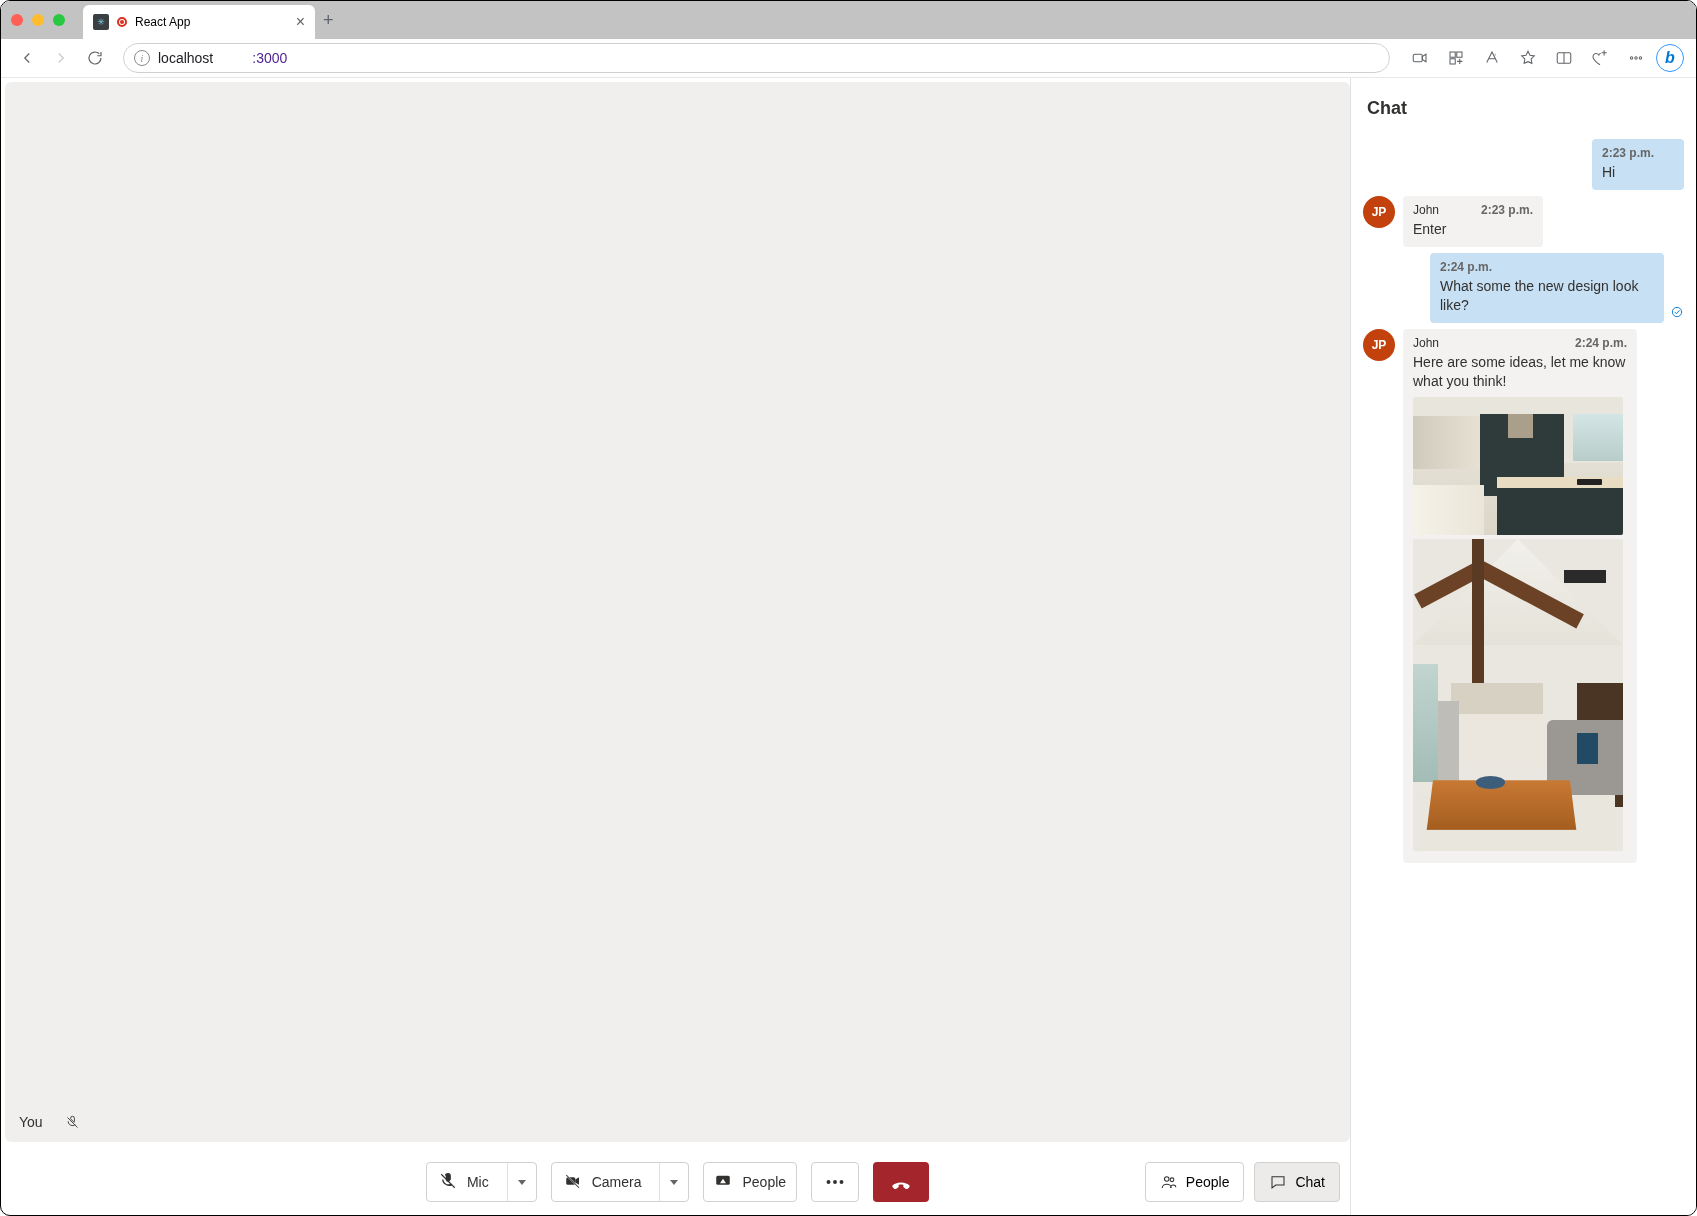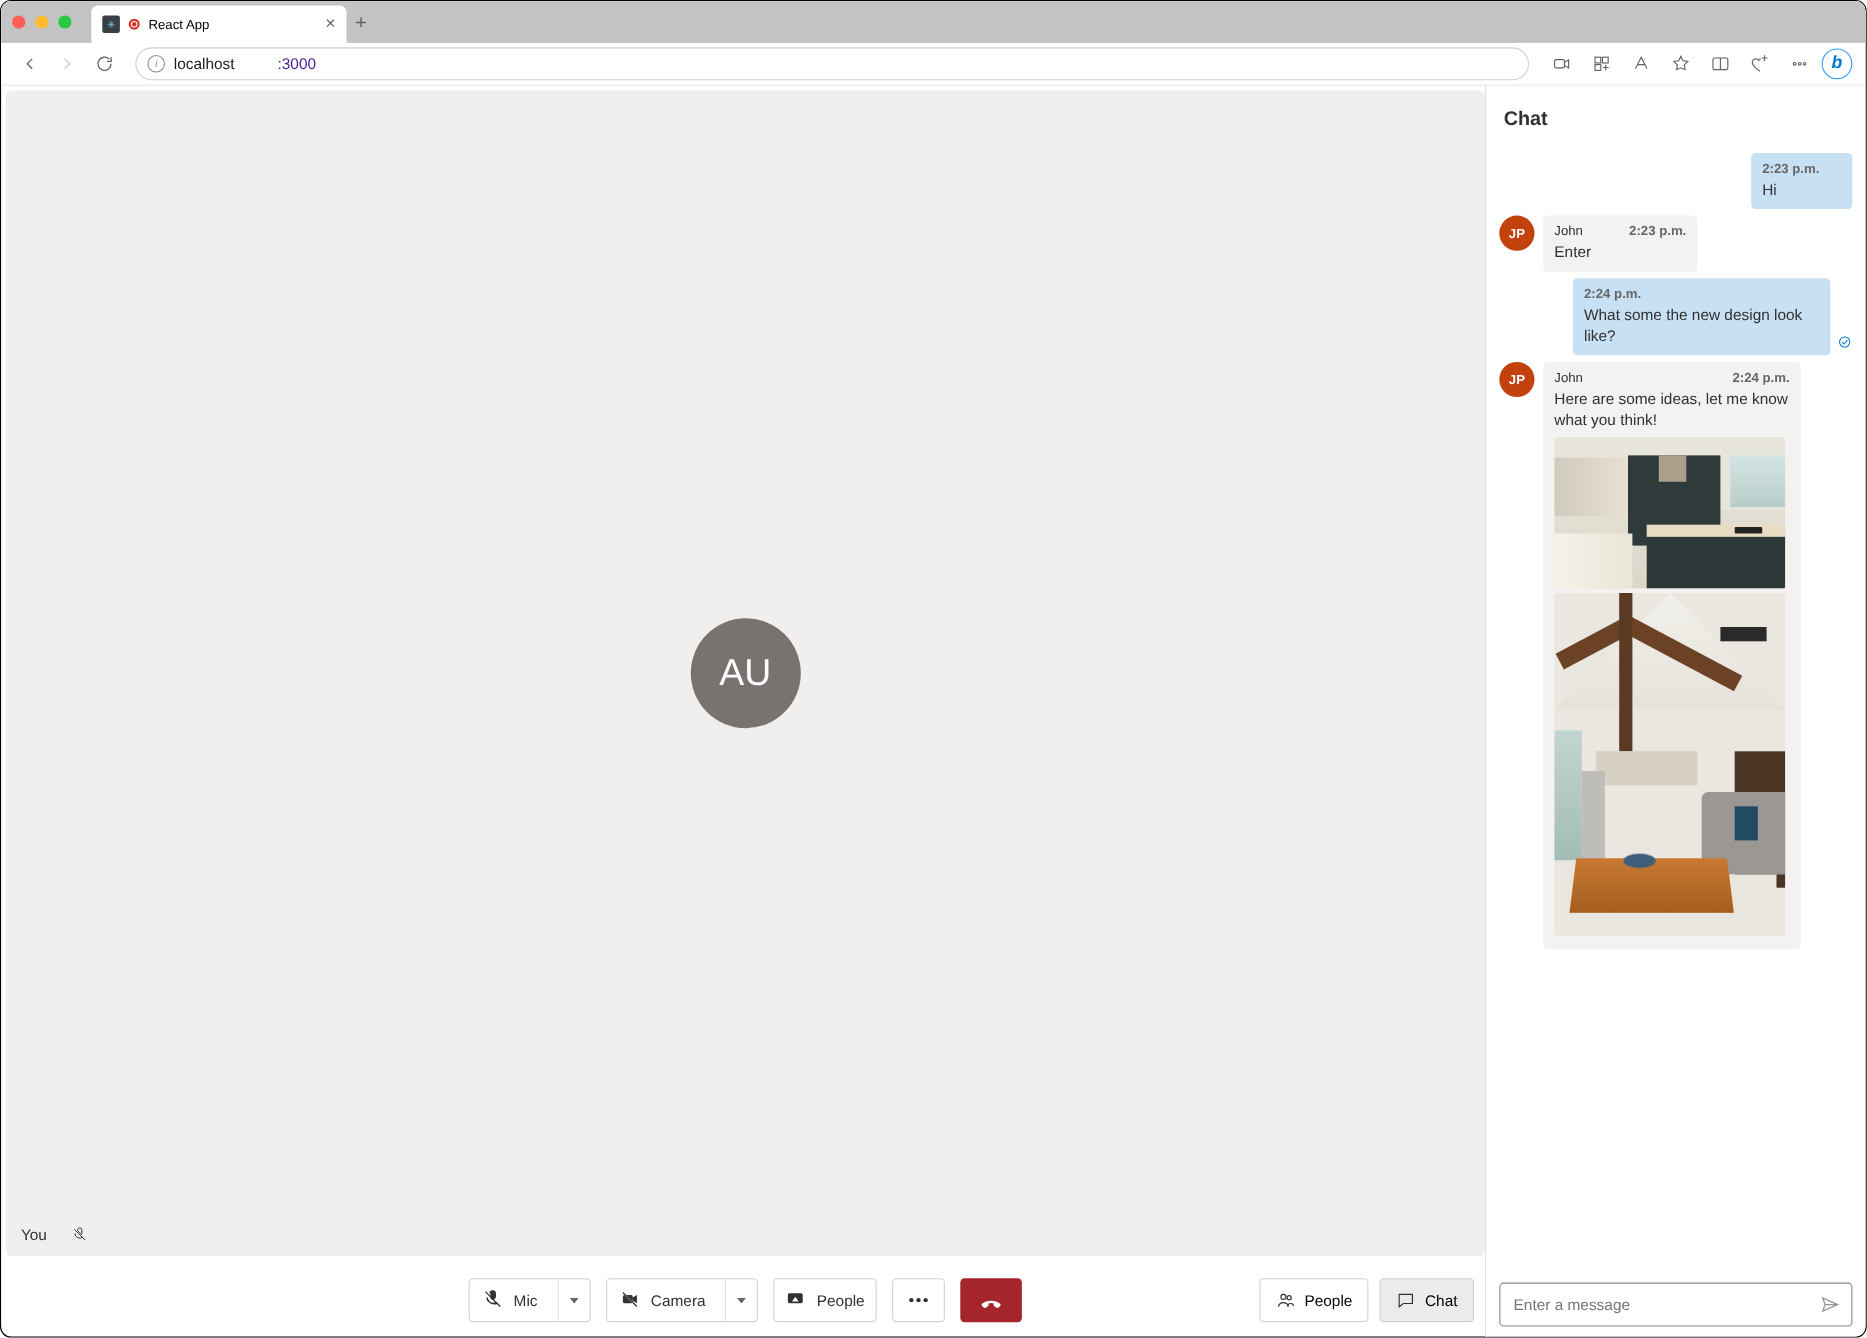--- a/index.html
+++ b/index.html
@@ -218,23 +218,20 @@
           </svg>
         </div>
       <div class="bing-icon">b</div>
     </div>
   </div>
 </div>
 
 <div class="app">
   <div class="video-stage">
     <div class="stage-main">
-      <div class="participant-avatar">
-        <span>AU</span>
-      </div>
       <div class="you-indicator">
         <span>You</span>
         <svg viewBox="0 0 24 24">
             <path d="M12 2a3 3 0 0 1 3 3v5a3 3 0 0 1-.5 1.7L9 6.2V5a3 3 0 0 1 3-3zM5 10a7 7 0 0 0 11.3 5.5M4 4l16 16" stroke="#323130" stroke-width="1.4" fill="none"></path>
           </svg>
       </div>
     </div>
     <div class="call-controls">
       <div class="ctrl-btn ctrl-split">
         <div class="ctrl-main">
@@ -376,24 +373,14 @@
                 <div class="sofa"></div>
                 <div class="cushion"></div>
               <div class="rug"></div>
                 <div class="table"></div>
                 <div class="bowl"></div>
             </div>
           </div>
         </div>
       </div>
     </div>
-    <div class="composer">
-      <div class="composer-box">
-        <input type="text" placeholder="Enter a message" style="">
-        <div class="send-btn">
-            <svg viewBox="0 0 24 24">
-              <path d="M4 20l18-8L4 4l3 8-3 8zM7 12h13"></path>
-            </svg>
-          </div>
-      </div>
-    </div>
   </div>
 </div>
 
 </body></html>

